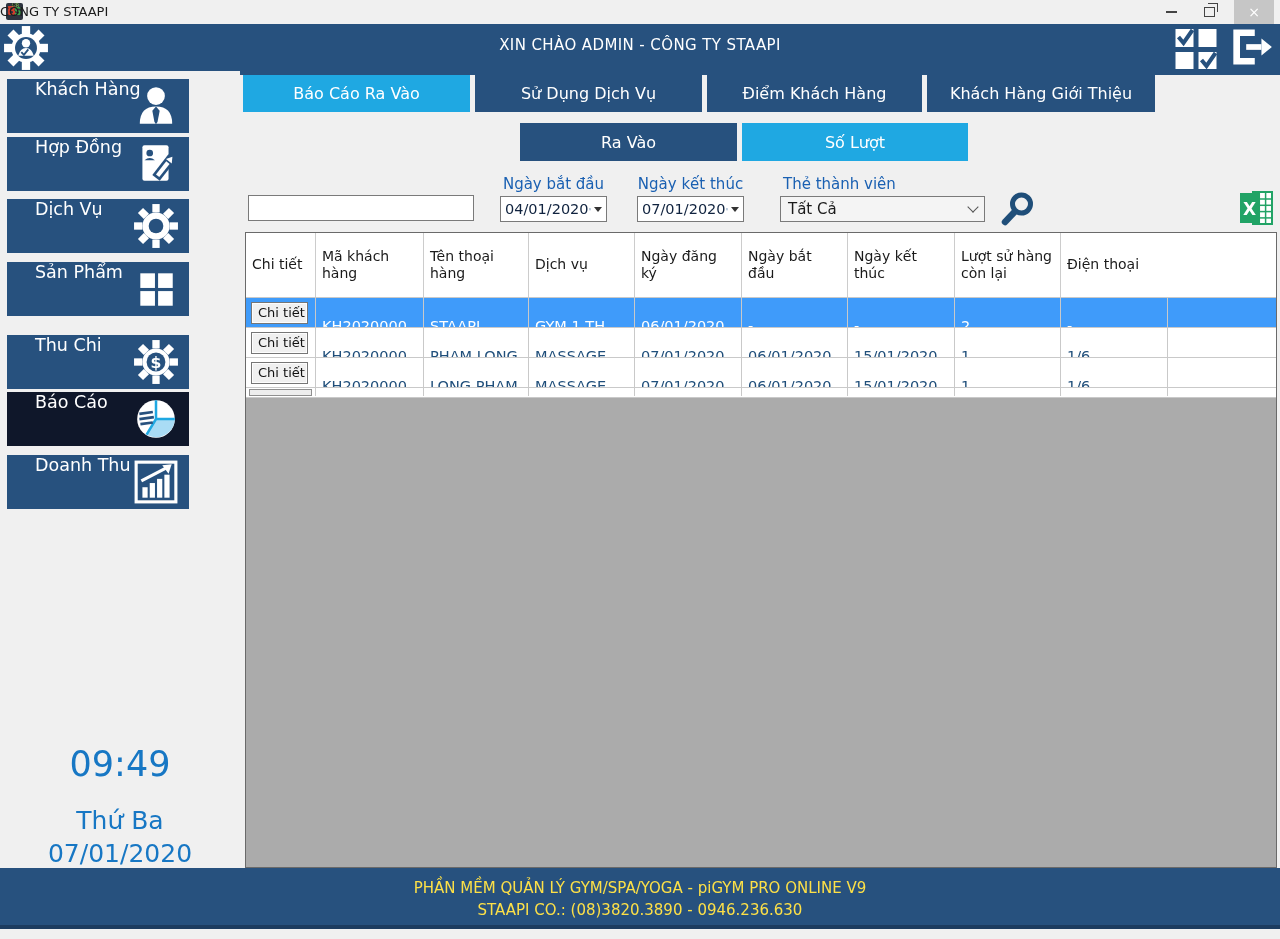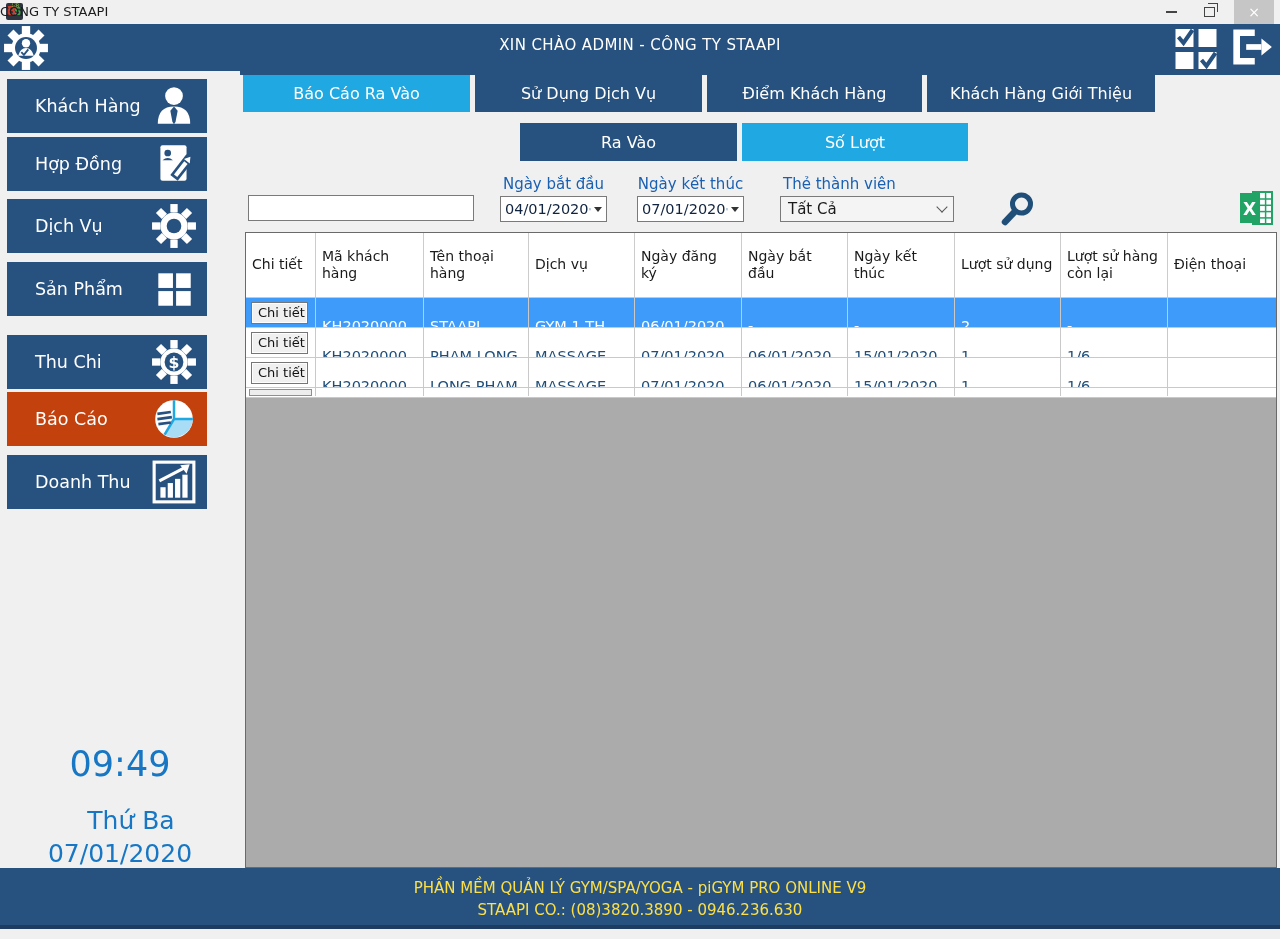--- a/index.html
+++ b/index.html
@@ -23,46 +23,46 @@
   .btn-close{right:6px;width:40px;background:#C6C6C6;color:#FFFFFF;font-size:14px}
 
   
   .appheader{left:0;top:24px;width:1280px;height:47px;background:#27517E}
   .hdr-gear{left:3px;top:25px;width:46px;height:46px}
   .greeting{left:0;top:36px;width:1280px;text-align:center;color:#FFFFFF;font-size:15px;letter-spacing:.4px}
   .chk-icon{right:56px;top:27px;width:52px;height:42px}
   .logout-icon{right:6px;top:27px;width:48px;height:40px}
 
   
-  .nav-item{left:7px;width:200px;height:54px;background:#27517E;color:#fff;display:flex;align-items:center;cursor:pointer}
-  .nav-item.active{background:#c2410c}
+  .nav-item{left:7px;width:182px;height:54px;background:#27517E;color:#fff;display:flex;cursor:pointer}
+  .nav-item.active{background:#0f172a}
   .nav-label{padding-left:28px;font-size:17.5px}
   .nav-ic{position:absolute;right:10px;top:50%;transform:translateY(-50%);width:46px;height:46px}
   .clock-time{left:0;top:744px;width:240px;text-align:center;font-size:35px;color:#1777C4}
-  .clock-day{left:11px;top:806px;width:240px;text-align:center;font-size:25px;color:#1777C4}
+  .clock-day{left:0;top:806px;width:240px;text-align:center;font-size:25px;color:#1777C4}
   .clock-date{left:0;top:839px;width:240px;text-align:center;font-size:25px;color:#1777C4}
 
   
   .main-strip{left:240px;top:71px;width:1040px;height:4px;background:#27517E}
   .tab{top:75px;height:37px;color:#fff;background:#27517E;display:flex;align-items:center;justify-content:center;font-size:16px;cursor:pointer}
   .tab.active{background:#1FA8E2}
   .tab1{left:243px;width:227px}.tab2{left:475px;width:227px}.tab3{left:707px;width:215px}.tab4{left:927px;width:228px}
   .subtab{top:123px;height:38px;color:#fff;background:#27517E;display:flex;align-items:center;justify-content:center;font-size:16px;cursor:pointer}
   .subtab.active{background:#1FA8E2}
   .sub1{left:520px;width:217px}.sub2{left:742px;width:226px}
 
   
   .flabel{top:175px;font-size:15px;color:#1A60B2;text-align:center}
   .lbl1{left:500px;width:107px}.lbl2{left:637px;width:107px}.lbl3{left:780px;width:120px;text-align:left;padding-left:3px}
   .search-input{left:248px;top:195px;width:226px;height:26px;border:1px solid #7A7A7A;background:#fff;font-size:14px;padding:0 5px;box-sizing:border-box;outline:none}
   .datefield{top:196px;width:107px;height:26px;background:#fff;border:1px solid #7A7A7A;box-sizing:border-box;display:flex;align-items:center;padding:0 4px;cursor:pointer}
   .df1{left:500px}.df2{left:637px}
   .datefield .val{flex:1;font-size:14.5px;color:#10233F}
   .caret-down{width:0;height:0;border-left:4px solid transparent;border-right:4px solid transparent;border-top:5px solid #333;margin-left:3px}
-  .combo{left:780px;top:196px;width:174px;height:26px;background:#F4F4F4;border:1px solid #7A7A7A;box-sizing:border-box;display:flex;align-items:center;padding:0 7px;cursor:pointer}
+  .combo{left:780px;top:196px;width:205px;height:26px;background:#F4F4F4;border:1px solid #7A7A7A;box-sizing:border-box;display:flex;align-items:center;padding:0 7px;cursor:pointer}
   .combo .val{flex:1;font-size:15px;color:#1B1B1B}
   .chev{width:7px;height:7px;border-right:1.6px solid #555;border-bottom:1.6px solid #555;transform:rotate(45deg);margin-top:-4px}
   .search-btn{left:1000px;top:191px;width:36px;height:36px;cursor:pointer}
   .excel-btn{left:1240px;top:190px;width:34px;height:36px;cursor:pointer}
 
   
   .table{left:245px;top:232px;width:1032px;height:636px;background:#ABABAB;border:1px solid #6A6A6A;box-sizing:border-box;display:flex;flex-direction:column}
   .grid{display:grid;grid-template-columns:70px 108px 105px 106px 107px 106px 107px 106px 107px 1fr}
   .thead{height:64px;background:#fff;border-bottom:1px solid #C9C9C9}
   .th{font-size:14px;color:#1A1A1A;padding:2px 6px;border-right:1px solid #CCCCCC;display:flex;align-items:center;line-height:1.25;overflow:hidden}
@@ -290,21 +290,20 @@
 
 <div class="abs table">
   <div class="grid thead">
     <div class="th">Chi tiết</div>
     <div class="th">Mã khách hàng</div>
     <div class="th">Tên thoại hàng</div>
     <div class="th">Dịch vụ</div>
     <div class="th">Ngày đăng ký</div>
     <div class="th">Ngày bắt đầu</div>
     <div class="th">Ngày kết thúc</div>
-    <div class="th">Lượt sử dụng</div>
     <div class="th">Lượt sử hàng còn lại</div>
     <div class="th">Điện thoại</div>
   </div>
 
   <div class="grid tr selected">
     <div class="td td-btn">
         <button class="detail-btn">Chi tiết</button>
       </div>
     <div class="td">KH2020000...</div>
     <div class="td">STAAPI</div>

